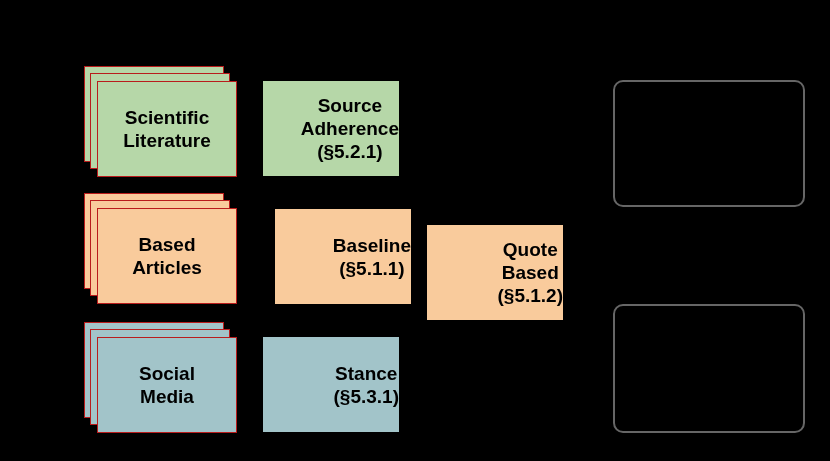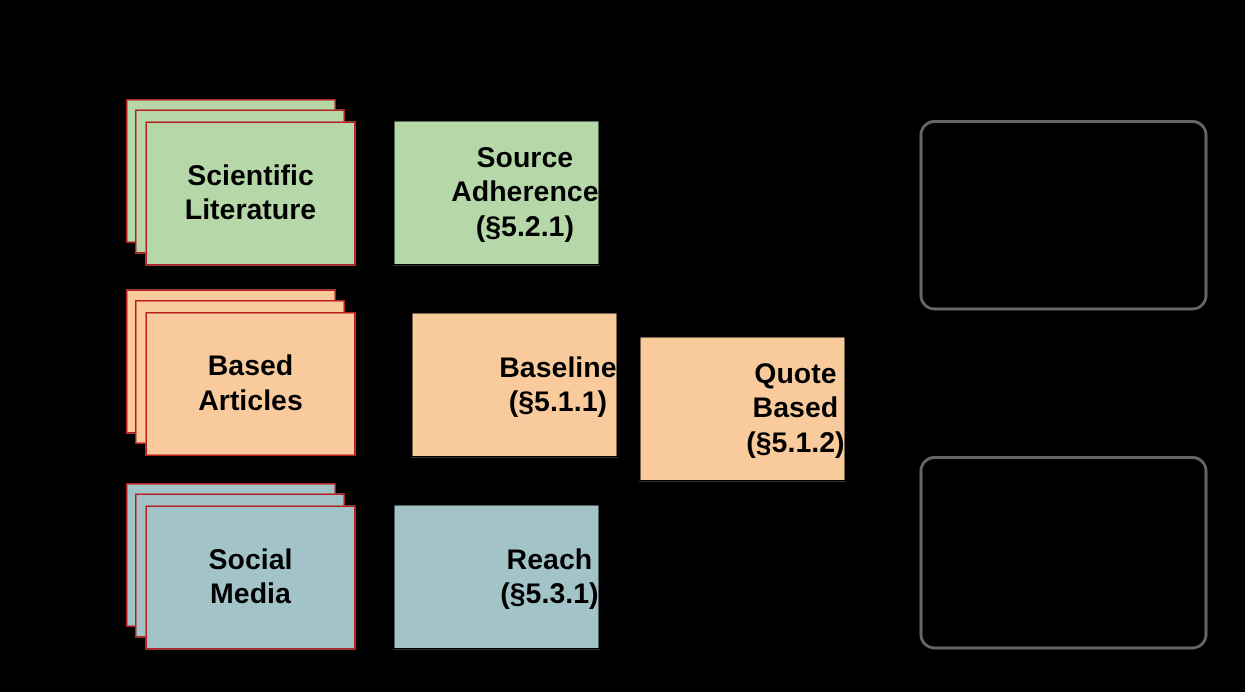--- a/index.html
+++ b/index.html
@@ -118,21 +118,21 @@
 (§5.1.1)</span>
   </div>
 
   <div class="metric fill-orange" style="left:426px; top:224px;">
     <span class="label">Quote
 Based
 (§5.1.2)</span>
   </div>
 
   <div class="metric fill-blue" style="left:262px; top:336px;">
-    <span class="label">Reach
+    <span class="label">Stance
 (§5.3.1)</span>
   </div>
 
 
   <div class="outline-box top">
     <span class="label"></span>
   </div>
 
   <div class="outline-box bottom">
     <span class="label"></span>

